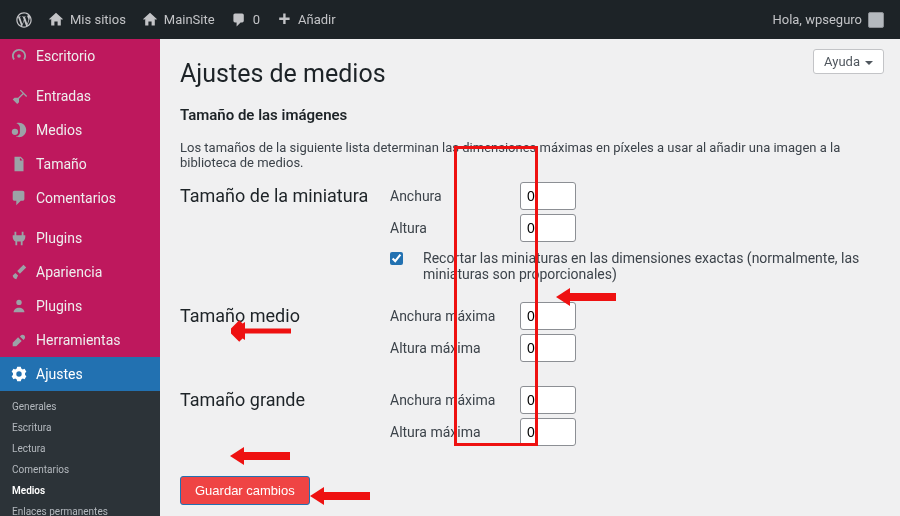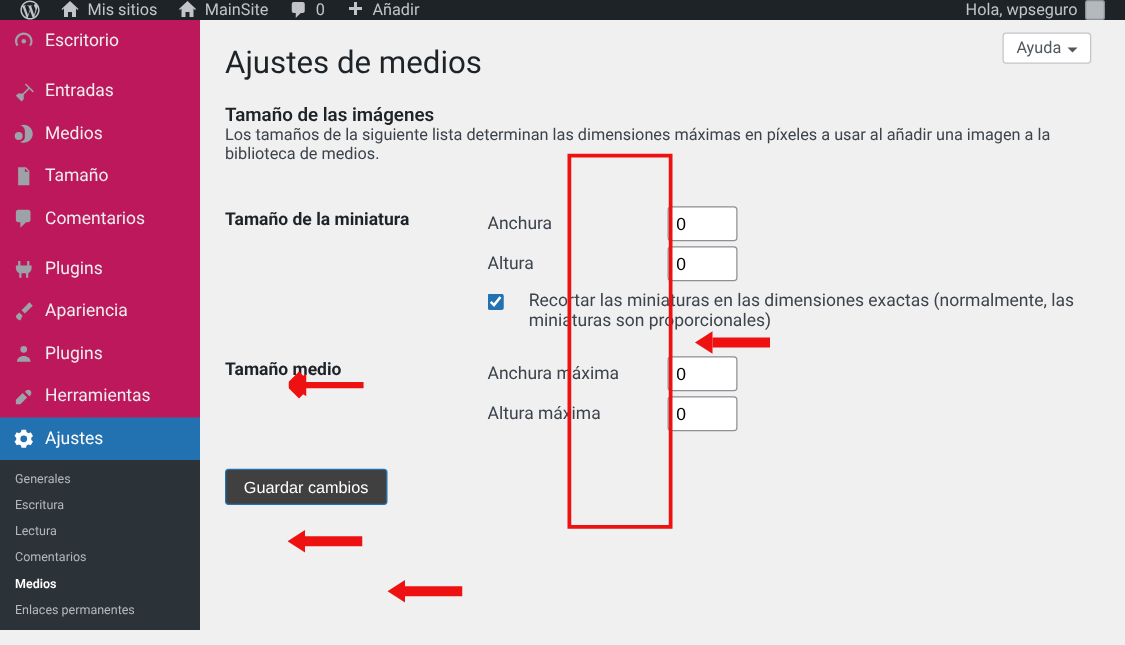--- a/index.html
+++ b/index.html
@@ -1,48 +1,48 @@
 <!DOCTYPE html>
 <html><head>
 <meta charset="utf-8">
 <style>
   *{box-sizing:border-box;margin:0;padding:0}
   body{font-family:-apple-system,BlinkMacSystemFont,"Segoe UI",Roboto,Helvetica,Arial,sans-serif;font-size:13px;color:#3c434a;background:#f0f0f1;width:900px;height:516px;overflow:hidden}
   
-  .adminbar{background:#1d2327;height:16px;display:flex;align-items:center;color:#c3c4c7;font-size:13px;padding:0 8px}
+  .adminbar{background:#1d2327;height:39px;display:flex;align-items:center;color:#c3c4c7;font-size:13px;padding:0 8px}
   .adminbar .ab-item{display:flex;align-items:center;gap:6px;padding:0 8px;height:32px;cursor:pointer}
   .adminbar .spacer{flex:1}
   .adminbar svg{width:16px;height:16px;fill:#c3c4c7}
   .adminbar .avatar{width:16px;height:16px;background:#b4b9be;border:1px solid #8c8f94;border-radius:2px}
   
   .wrap{display:flex;height:484px}
   .sidebar{width:160px;background:#be185d;color:#c3c4c7;font-size:14px;flex-shrink:0}
   .menu-item{display:flex;align-items:center;gap:8px;padding:8px 10px;cursor:pointer;color:#eee}
   .menu-item svg{width:18px;height:18px;fill:#9ca2a7;flex-shrink:0}
   .menu-item.current{background:#2271b1;color:#fff;position:relative}
   .menu-item.current svg{fill:#fff}
   .menu-item.current::after{content:"";position:absolute;right:-8px;top:50%;transform:translateY(-50%);border:8px solid transparent;border-right-color:#f0f0f1}
   .submenu{background:#2c3338;padding:5px 0}
   .submenu .sub{padding:5px 12px;font-size:10px;color:#b4b9be;cursor:pointer}
   .submenu .sub.active{color:#fff;font-weight:600}
   
   .content{flex:1;padding:10px 20px 20px 20px;overflow:auto;position:relative;background:#f0f0f1}
   h1{font-size:25px;font-weight:400;color:#1d2327;margin:10px 0 18px 0}
-  h2.sect{font-size:15px;font-weight:600;color:#1d2327;margin-bottom:0}
-  p.desc{font-size:13px;color:#3c434a;margin-bottom:22px}
+  h2.sect{font-size:15px;font-weight:600;color:#1d2327;margin-bottom:16px}
+  p.desc{font-size:13px;color:#3c434a;}
   .form-table{width:100%;border-collapse:collapse}
-  .form-table th{width:200px;text-align:left;vertical-align:top;padding:15px 10px 15px 0;font-weight:700;font-size:14px;color:#1d2327}
+  .form-table th{width:200px;text-align:left;vertical-align:top;padding:15px 10px 15px 0;font-weight:400;font-size:18px;color:#1d2327}
   .form-table td{padding:8px 10px;vertical-align:middle;font-size:14px}
-  .field-row{display:flex;align-items:center;gap:14px;margin:4px 0}
+  .field-row{display:flex;align-items:center;gap:0;margin:4px 0}
   .field-row label{width:130px;color:#3c434a}
   .field-row input[type=number]{width:56px;height:28px;padding:0 6px;border:1px solid #8c8f94;border-radius:3px;background:#fff;font-size:14px}
   .check-row{display:flex;align-items:flex-start;gap:20px;margin-top:8px;max-width:480px}
   .check-row input{margin-top:2px;accent-color:#2271b1}
-  .submit-btn{background:#404040;color:#fff;border:1px solid #2271b1;border-radius:3px;padding:6px 14px;font-size:13px;cursor:pointer;margin-top:18px}
-  .help{position:absolute;top:10px;right:27px;background:#fff;border:1px solid #c3c4c7;border-radius:3px;padding:4px 10px;font-size:13px;cursor:pointer;color:#50575e;display:flex;align-items:center;gap:5px}
+  .submit-btn{background:#ef4444;color:#fff;border:1px solid #2271b1;border-radius:3px;padding:6px 14px;font-size:13px;cursor:pointer;margin-top:18px}
+  .help{position:absolute;top:10px;right:16px;background:#fff;border:1px solid #c3c4c7;border-radius:3px;padding:4px 10px;font-size:13px;cursor:pointer;color:#50575e;display:flex;align-items:center;gap:5px}
   .help .tri{width:0;height:0;border:4px solid transparent;border-top-color:#50575e;position:relative;top:3px}
   .box{position:absolute;border:3px solid #e11;pointer-events:none}
   .arrow{position:absolute;width:60px;height:24px}
   .arrow svg{width:100%;height:100%}
 </style>
 </head>
 <body>
 
 <div class="adminbar">
   <div class="ab-item">
@@ -197,20 +197,33 @@
             <label>Anchura máxima</label>
             <input type="number" value="0" style="">
           </div>
           <div class="field-row">
             <label>Altura máxima</label>
             <input type="number" value="0" style="">
           </div>
         </td>
       </tr>
 
+      <tr>
+        <th>Tamaño grande</th>
+        <td>
+          <div class="field-row">
+            <label>Anchura máxima</label>
+            <input type="number" value="0" style="">
+          </div>
+          <div class="field-row">
+            <label>Altura máxima</label>
+            <input type="number" value="0" style="">
+          </div>
+        </td>
+      </tr>
     </tbody>
       </table>
 
     <button class="submit-btn">Guardar cambios</button>
 
     
     <div class="box" style="left:294px;top:107px;width:84px;height:300px"></div>
 
     <div class="arrow" style="left:71px;top:280px">
       <svg viewBox="0 0 60 24">

